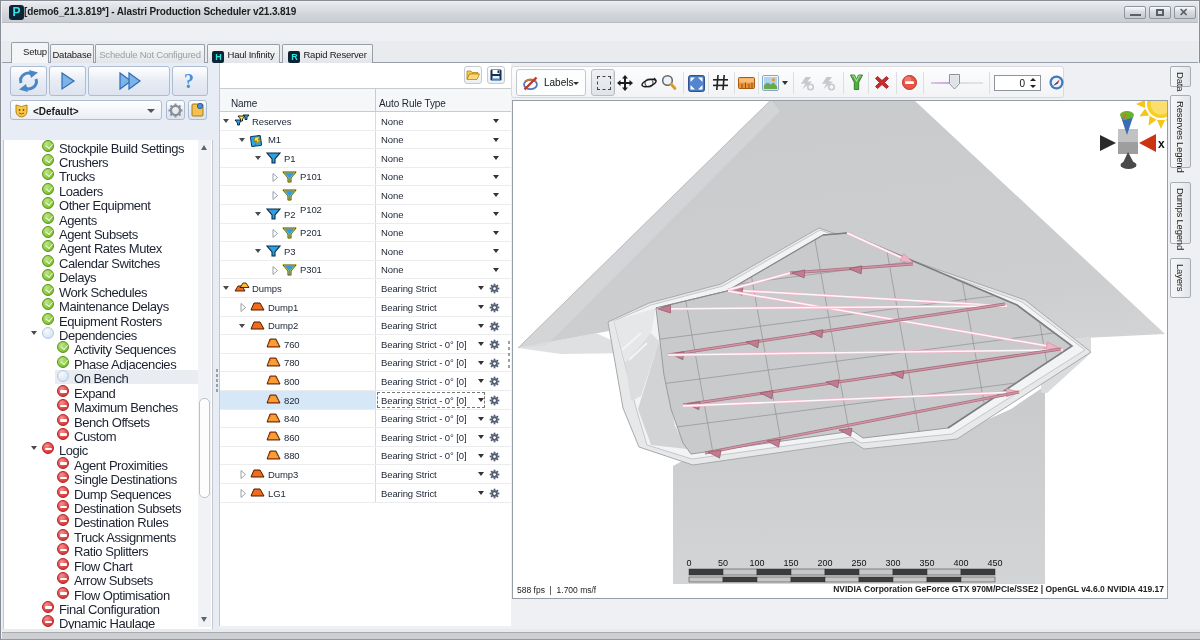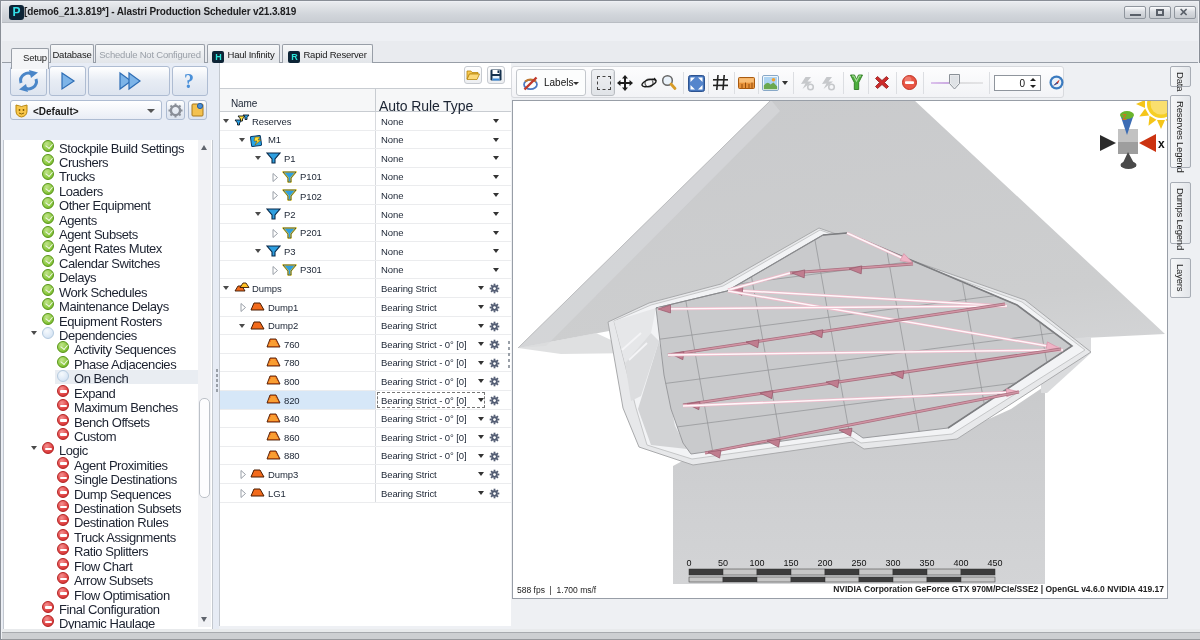--- a/index.html
+++ b/index.html
@@ -19,21 +19,21 @@
 .winbtn div { position:absolute; }
 
 .menubar { position:absolute; left:1px; top:22px; width:1196px; height:18px; background:#f0f1f4; font-size:10px; color:#111; letter-spacing:-0.2px; }
 .menubar span { position:absolute; top:3px; }
 
 .tabbar { position:absolute; left:1px; top:40px; width:1196px; height:22px; background:#e9ebef; }
 .tabbar .line { position:absolute; left:0; bottom:0px; width:100%; height:1px; background:#989ea7; }
 .tab { position:absolute; top:3px; height:19px; border:1px solid #989ea7; border-bottom:none;
   border-radius:2px 2px 0 0; background:linear-gradient(#f7f8f9,#e2e5e9); font-size:9.5px; color:#1a1a1a;
   letter-spacing:-0.2px; padding:3.5px 0 0 0; text-align:center; }
-.tab.active { top:7px; height:21px; background:#f4f5f7; z-index:3; padding-top:3px;padding-left:10px; }
+.tab.active { top:1px; height:21px; background:#f4f5f7; z-index:3; padding-top:3px;padding-left:10px; }
 .tab .tico { display:inline-block; width:12px; height:12px; border-radius:2px; background:#0d2436;
   color:#2ee6da; font-size:9px; font-weight:bold; text-align:center; line-height:12px; margin-right:3px; vertical-align:-2.5px; }
 
 .leftpanel { position:absolute; left:1px; top:62px; width:212px; height:567px; background:#e7ecf5; }
 .lbtn { position:absolute; border:1px solid #aebcd2; border-radius:3px;
   background:linear-gradient(#ffffff,#e7ecf4 50%,#dde4ef); }
 .combo { position:absolute; left:8px; top:37px; width:152px; height:20px; border:1px solid #aebcd2; border-radius:3px;
   background:linear-gradient(#ffffff,#e9edf5); font-size:10px; font-weight:bold; color:#1a1a1a; }
 .stask { position:absolute; left:1px; top:60px; width:210px; height:17px;
   background:linear-gradient(#fafbfc,#eceff2); border:1px solid #c3c8cf; font-size:10px; color:#222; padding:2px 0 0 12px; }
@@ -248,21 +248,21 @@
           <rect x="2.5" y="2.5" width="11" height="11" rx="1.2" fill="#16324f"></rect>
           <rect x="4.5" y="3" width="7" height="4" fill="#fff"></rect>
           <rect x="9.5" y="3.4" width="1.6" height="2.6" fill="#16324f"></rect>
           <rect x="4.5" y="9" width="7" height="4.5" fill="#e8f2fa"></rect>
           <rect x="4.5" y="11.5" width="7" height="2" fill="#3b8ad9"></rect>
         </svg>
     </div>
     <div class="mtable">
       <div class="mhead">
         <span style="position:absolute;left:11px;top:9px;font-size:10px">Name</span>
-        <span style="position:absolute;left:159px;top:9px;font-size:14px">Auto Rule Type</span>
+        <span style="position:absolute;left:159px;top:9px;font-size:10px">Auto Rule Type</span>
         <div style="position:absolute;left:155px;top:0;width:1px;height:100%;background:#c8ccd1"></div>
       </div>
       <div class="mrow" style="top:24.0px">
       <div style="position:absolute;left:3px;top:7px;width:0;height:0;border-left:3.5px solid transparent;border-right:3.5px solid transparent;border-top:4.5px solid #4a4a4a"></div>
       <svg style="position:absolute;left:14px;top:2px" width="16" height="14">
             <g stroke="#101820" stroke-width="0.9">
               <path d="M1 6 L8 6 L5.5 9 L5.5 11 L3.5 11 L3.5 9 Z" fill="#28a0e8"></path>
               <path d="M9 1 L15 1 L13 3.5 L13 5.5 L11 5.5 L11 3.5 Z" fill="#28a0e8"></path>
               <path d="M4 2 L11 2 L8.5 5 L8.5 7 L6.5 7 L6.5 5 Z" fill="#ffe13a"></path>
             </g>
@@ -311,21 +311,21 @@
       </div>
         </div>
       <div class="mrow" style="top:98.4px">
       <svg style="position:absolute;left:51px;top:4px" width="8" height="11">
             <path d="M2 1.5 L 6.5 5.5 L 2 9.5 Z" fill="#fff" stroke="#9aa0a8" stroke-width="1"></path>
           </svg>
       <svg style="position:absolute;left:62px;top:2px" width="15" height="14">
             <path d="M1 2 L 14 2 L 9 8 L 9 12 L 6 12 L 6 8 Z" fill="#2e9fe0" stroke="#ffe13a" stroke-width="1.6"></path>
             <path d="M1 2 L 14 2 L 9 8 L 9 12 L 6 12 L 6 8 Z" fill="none" stroke="#0a2a4a" stroke-width="0.7"></path>
           </svg>
-      <span style="position:absolute;left:80px;top:5px">P102</span>
+      <span style="position:absolute;left:80px;top:18px">P102</span>
       <div class="rule">
       <span style="position:absolute;left:5px;top:3.5px">None</span>
       <div class="darr" style="left:117px"></div>
       </div>
         </div>
       <div class="mrow" style="top:117.0px">
       <div style="position:absolute;left:35px;top:7px;width:0;height:0;border-left:3.5px solid transparent;border-right:3.5px solid transparent;border-top:4.5px solid #4a4a4a"></div>
       <svg style="position:absolute;left:46px;top:2px" width="15" height="14">
             <path d="M1 2 L 14 2 L 9 8 L 9 12 L 6 12 L 6 8 Z" fill="#2e9fe0" stroke="#0a2a4a" stroke-width="1.1"></path>
           </svg>

